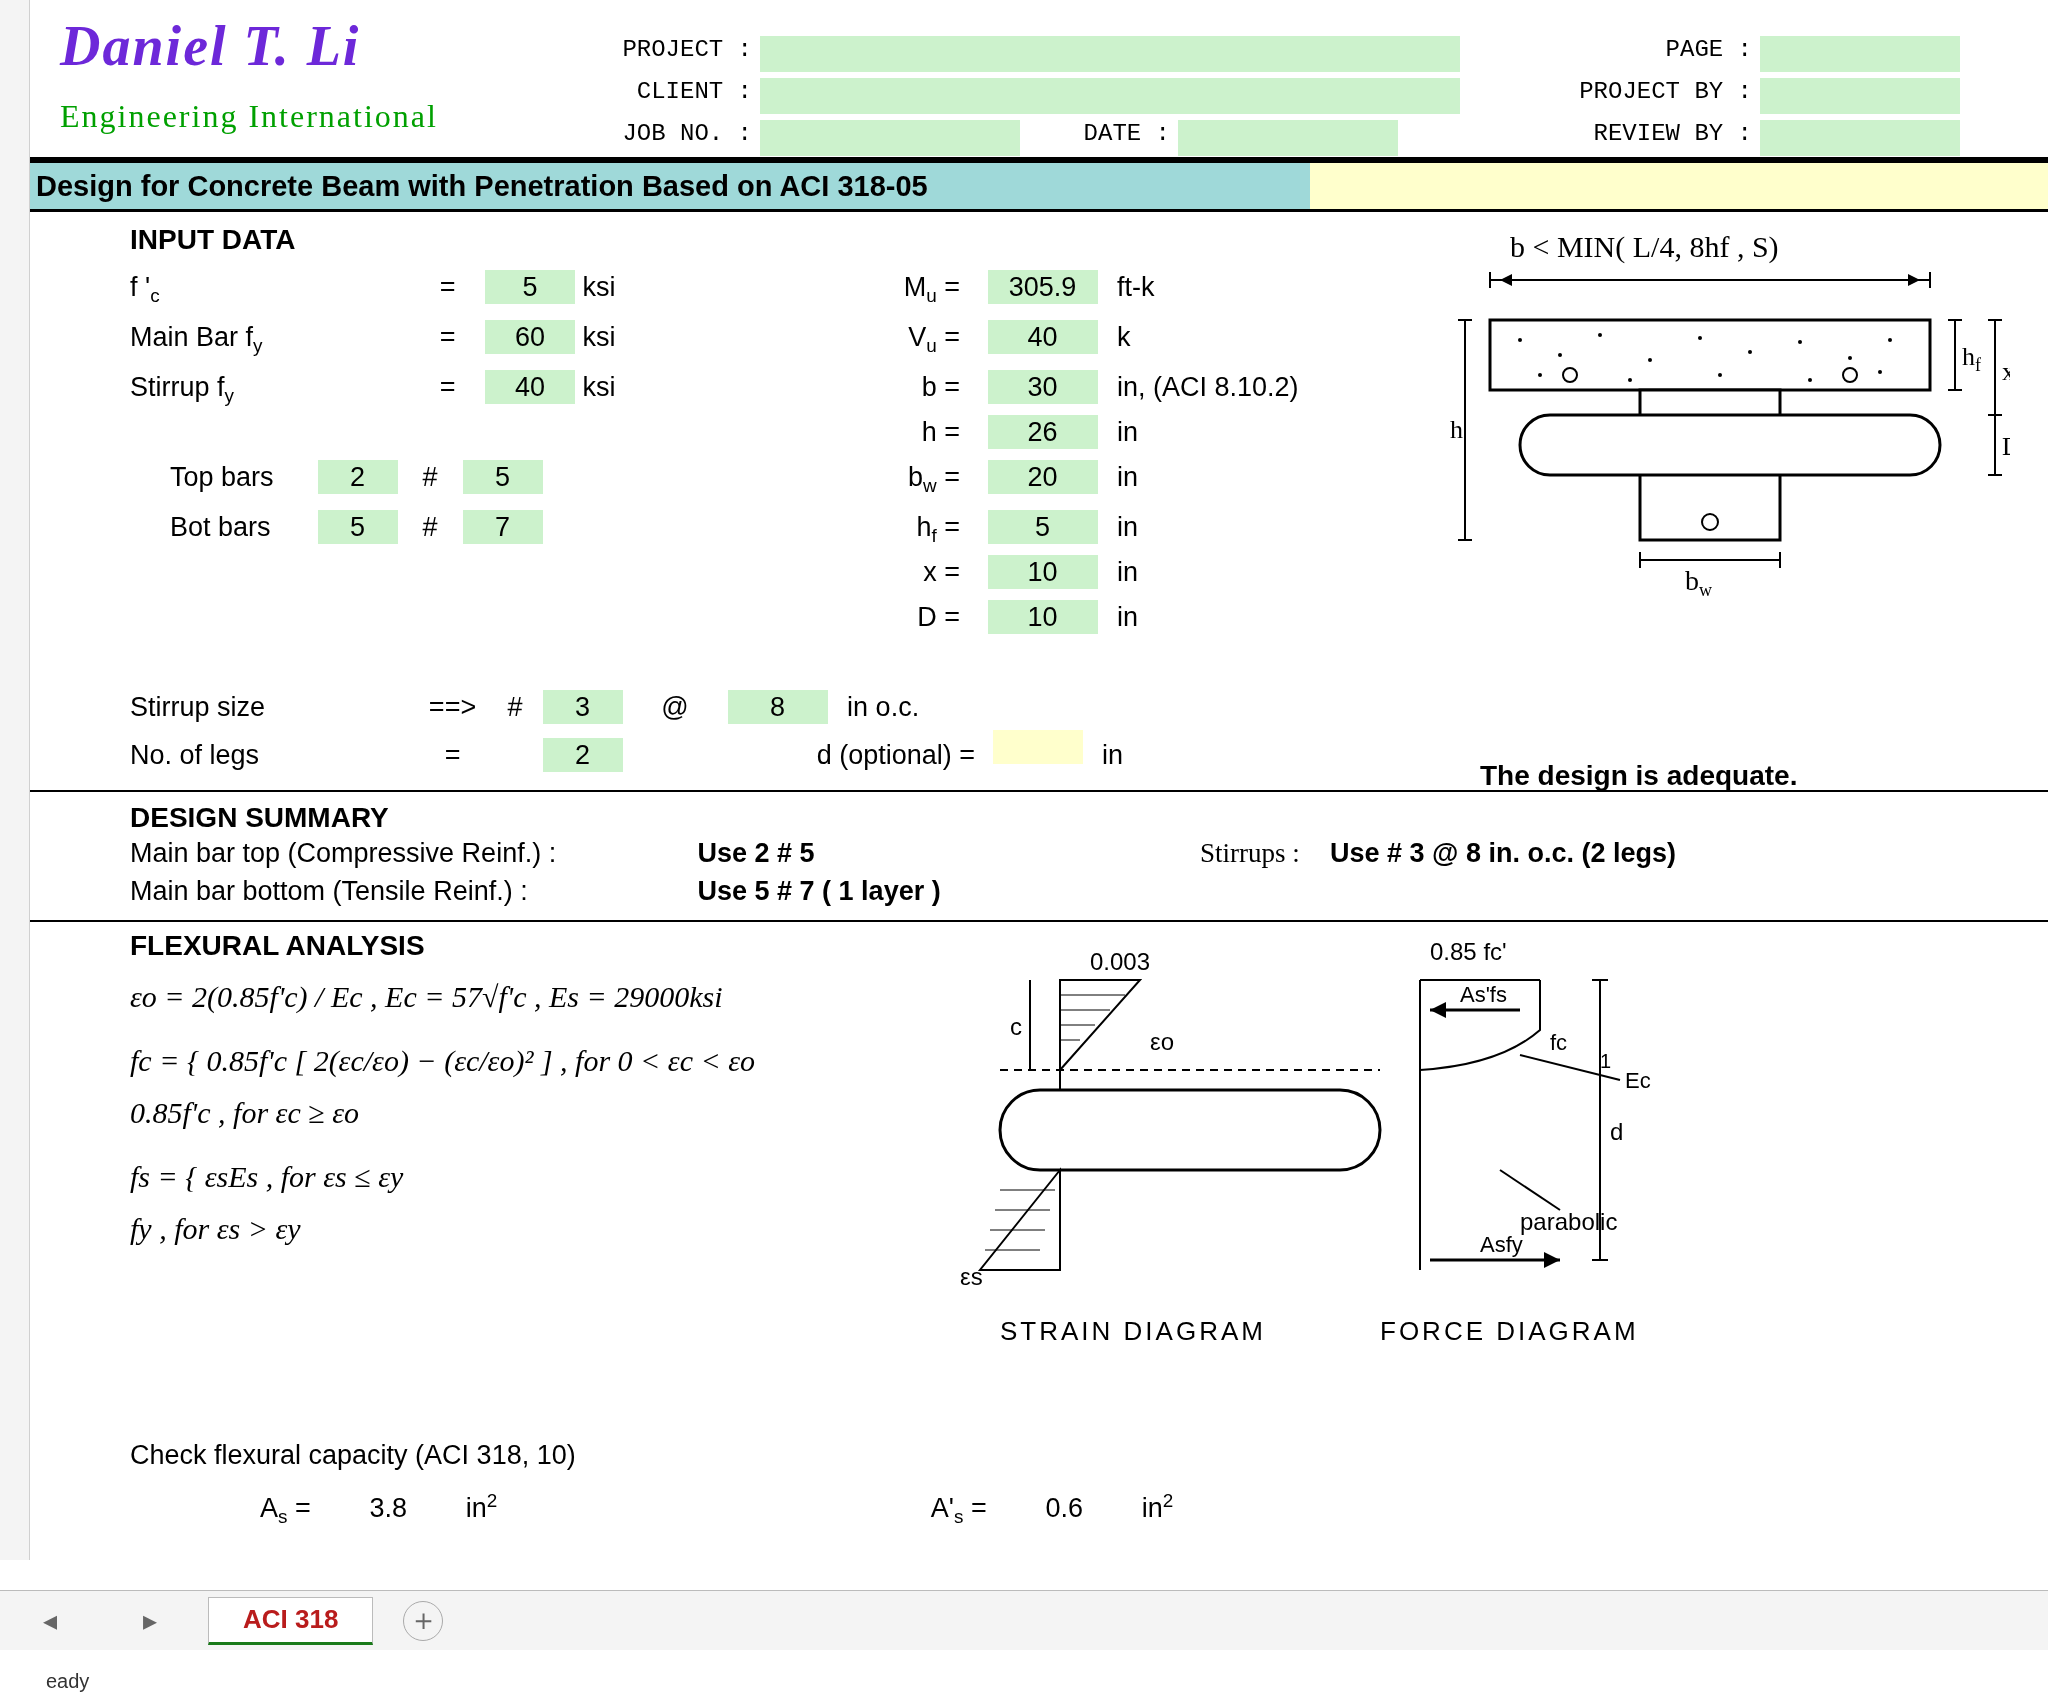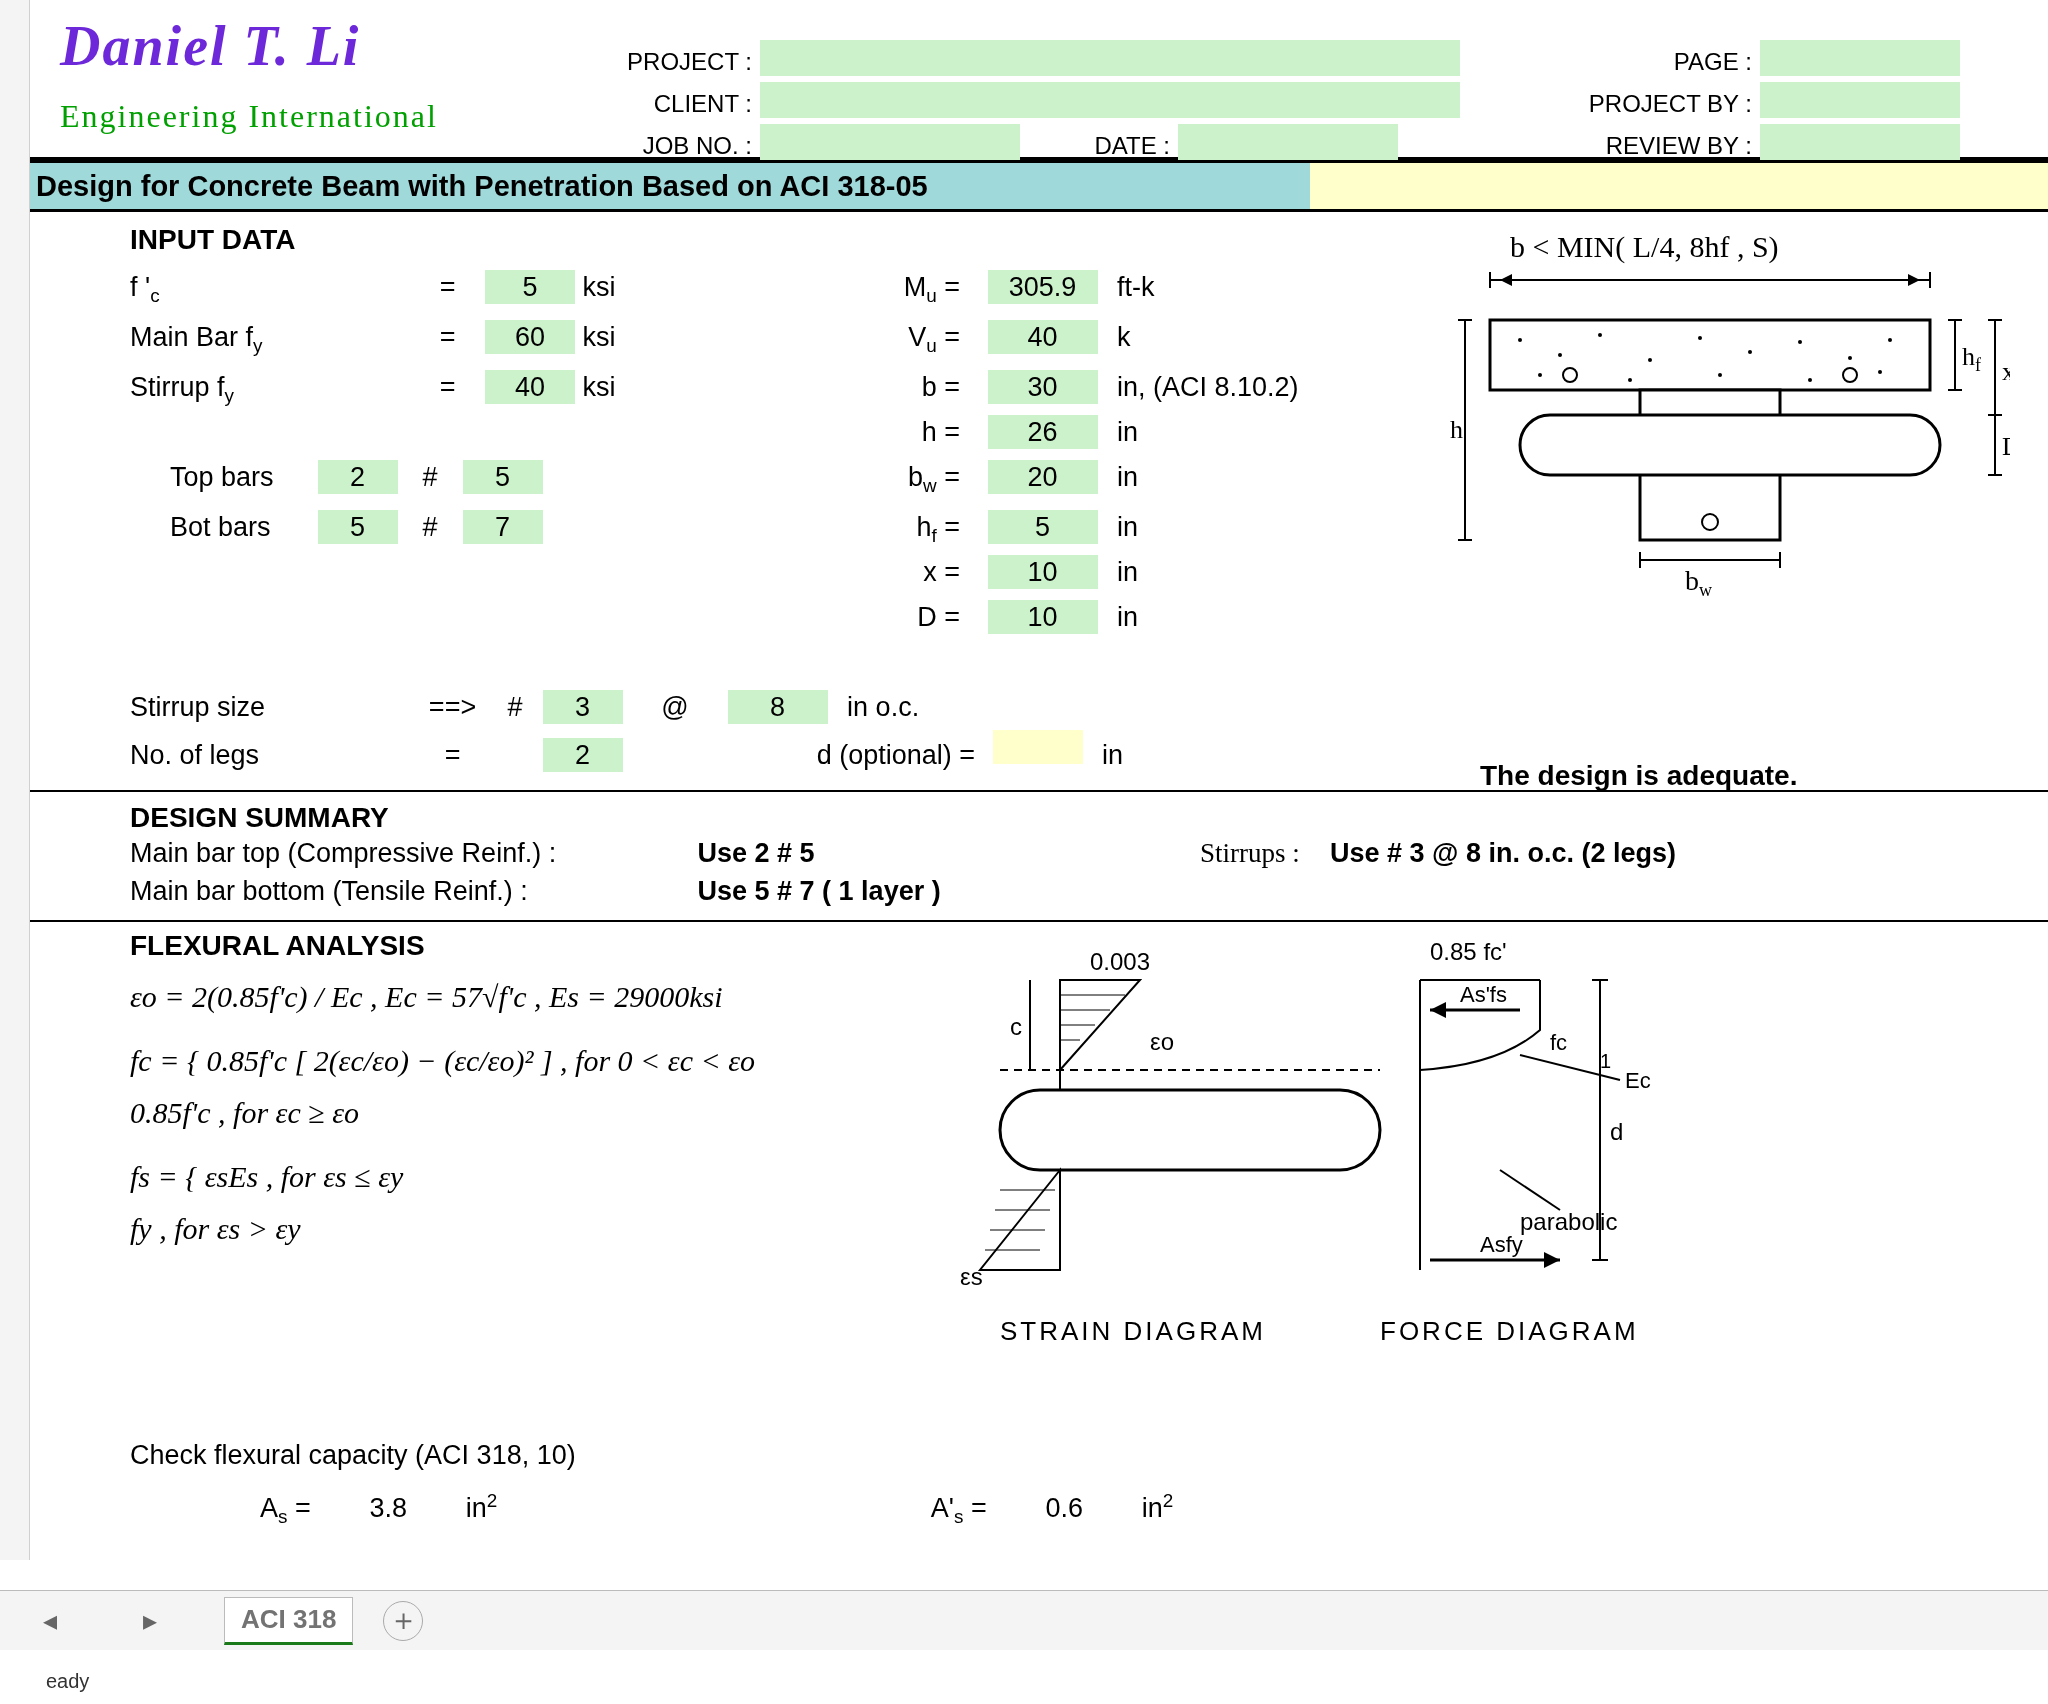--- a/index.html
+++ b/index.html
@@ -48,21 +48,22 @@
     left: 30px; top: 98px;
     font-family: "Times New Roman", serif;
     font-size: 32px;
     color: #00a000;
     letter-spacing: 2px;
   }
   .hdr-row {
     position: absolute;
     height: 40px;
     display: flex;
-    align-items: flex-end;
+    align-items: flex-start;
+    font-family: Liberation Mono, monospace;
   }
   .hdr-label { text-align: right; width: 170px; padding-right: 8px; }
   .hdr-field { background: #ccf2cc; height: 36px; display: inline-block; }
   .hdr-field.wide { width: 700px; }
   .hdr-field.narrow { width: 200px; }
   .title-bar {
     position: absolute;
     left: 30px; top: 160px;
     width: 2018px; height: 52px;
     display: flex;
@@ -164,29 +165,29 @@
     position: absolute;
     left: 0; top: 1590px;
     width: 2048px; height: 60px;
     background: #f4f4f4;
     border-top: 1px solid #bbb;
     display: flex; align-items: center;
   }
   .nav-arrows { width: 200px; display: flex; justify-content: space-around; color: #666; font-size: 28px; }
   .tab {
     height: 48px;
-    padding: 0 16px;
+    padding: 0 34px;
     background: #fff;
     border: 1px solid #bbb;
     border-bottom: 3px solid #1a7a1a;
     display: flex; align-items: center;
     font-weight: bold;
-    color: #737373;
+    color: #b91c1c;
     font-size: 26px;
-    margin-left: 24px;
+    margin-left: 8px;
   }
   .tab-add {
     width: 40px; height: 40px; margin-left: 30px;
     border: 1px solid #aaa; border-radius: 20px;
     display: flex; align-items: center; justify-content: center;
     color: #666; font-size: 30px;
   }
   .status {
     position: absolute; left: 4px; top: 1670px;
     font-size: 20px; color: #333; margin-left: 42px;

